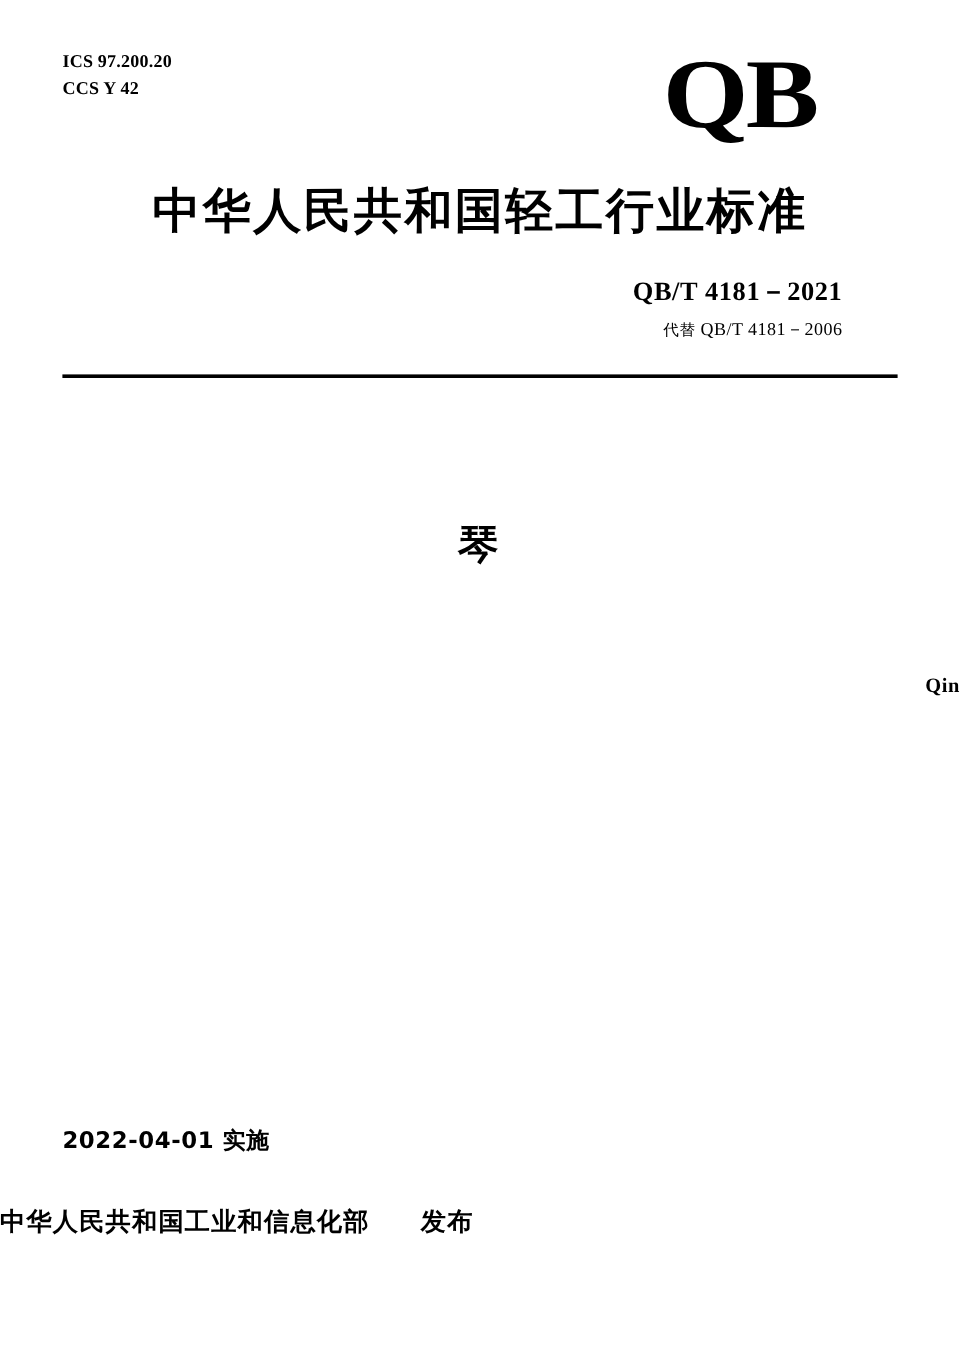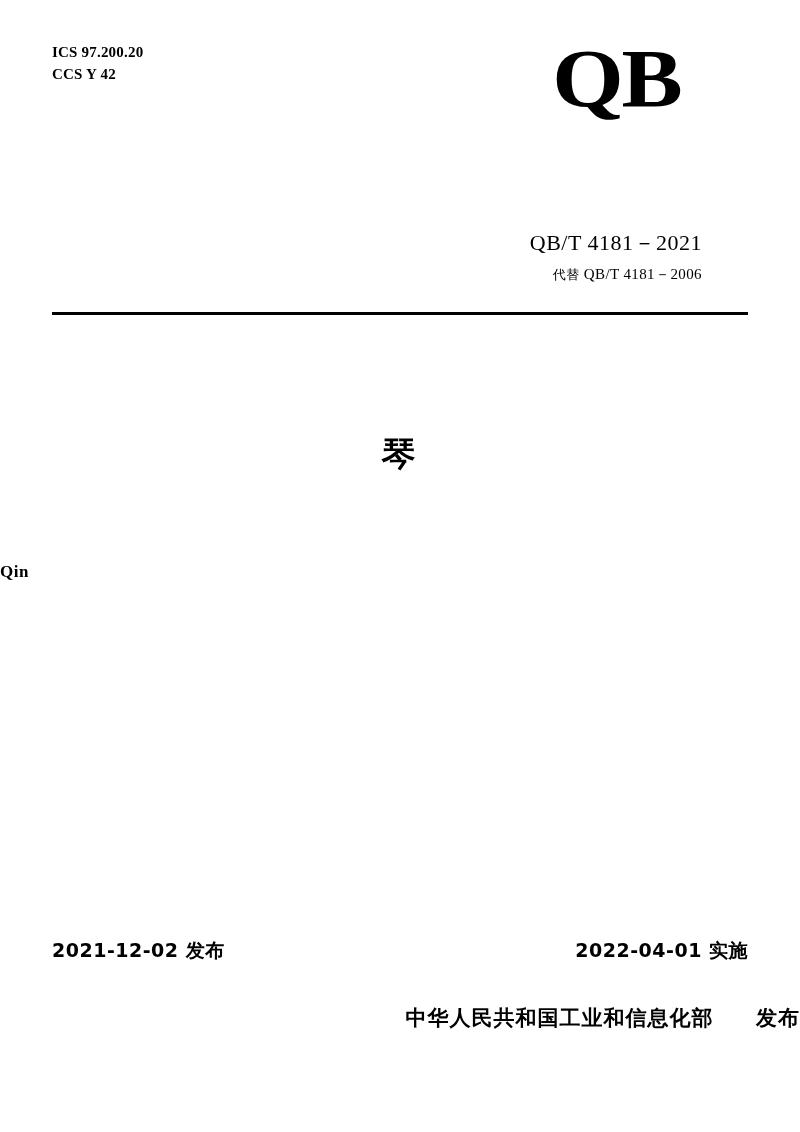--- a/index.html
+++ b/index.html
@@ -70,21 +70,21 @@
   
   .std-no {
     position: absolute;
     right: 118px;
     top: 228px;
     text-align: right;
     white-space: nowrap;
   }
   .std-no-main {
     font-family: "Liberation Serif", serif;
-    font-weight: normal;
+    font-weight: bold;
     font-size: 22px;
     letter-spacing: 0.5px;
   }
   .std-no-sub {
     margin-top: 7px;
     font-family: "Liberation Serif", serif;
     font-size: 15px;
     letter-spacing: 0.4px;
   }
   .std-no-sub .cn {
@@ -112,21 +112,21 @@
     font-family: "DejaVu Sans", sans-serif;
     font-weight: bold;
     font-size: 34px;
     letter-spacing: 3px;
   }
   .doc-name-en {
     position: absolute;
     left: 0;
     top: 562px;
     width: 800px;
-    text-align: left;
+    text-align: right;
     font-family: "Liberation Serif", serif;
     font-weight: bold;
     font-size: 17px;
     letter-spacing: 0.5px;
   }
 
   
   .date-row {
     position: absolute;
     left: 52px;
@@ -143,21 +143,21 @@
     letter-spacing: 0.5px;
     white-space: nowrap;
   }
 
   
   .issuer {
     position: absolute;
     left: 0;
     top: 1004px;
     width: 800px;
-    text-align: right;
+    text-align: left;
     font-family: "DejaVu Sans", sans-serif;
     font-weight: bold;
     font-size: 21px;
     letter-spacing: 1px;
     white-space: nowrap;
   }
   .issuer .gap {
     display: inline-block;
     width: 26px;
   }
@@ -175,36 +175,36 @@
 
 <div class="page">
 
   <div class="meta">
     <div class="meta-line">ICS 97.200.20</div>
     <div class="meta-line">CCS Y 42</div>
   </div>
 
   <div class="qb-logo">QB</div>
 
+  <div class="std-title">中华人民共和国轻工行业标准</div>
 
   <div class="std-no">
     <div class="std-no-main">QB/T 4181－2021</div>
     <div class="std-no-sub">
       <span class="cn">代替</span>
       <span>QB/T 4181－2006</span>
     </div>
   </div>
 
   <div class="rule"></div>
 
   <div class="doc-name-cn">琴</div>
   <div class="doc-name-en">Qin</div>
 
   <div class="date-row">
-    <div class="date-item">2021-12-02 发布</div>
     <div class="date-item">2022-04-01 实施</div>
   </div>
 
   <div class="issuer">
     <span>中华人民共和国工业和信息化部</span>
     <span class="gap"></span>
     <span>发布</span>
   </div>
 
   <div class="edge-mark" style="top:160px;height:70px;"></div>

